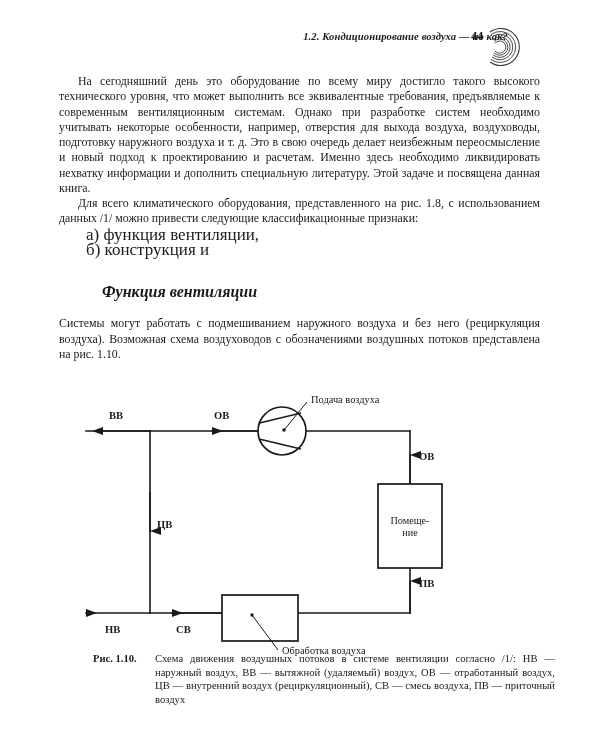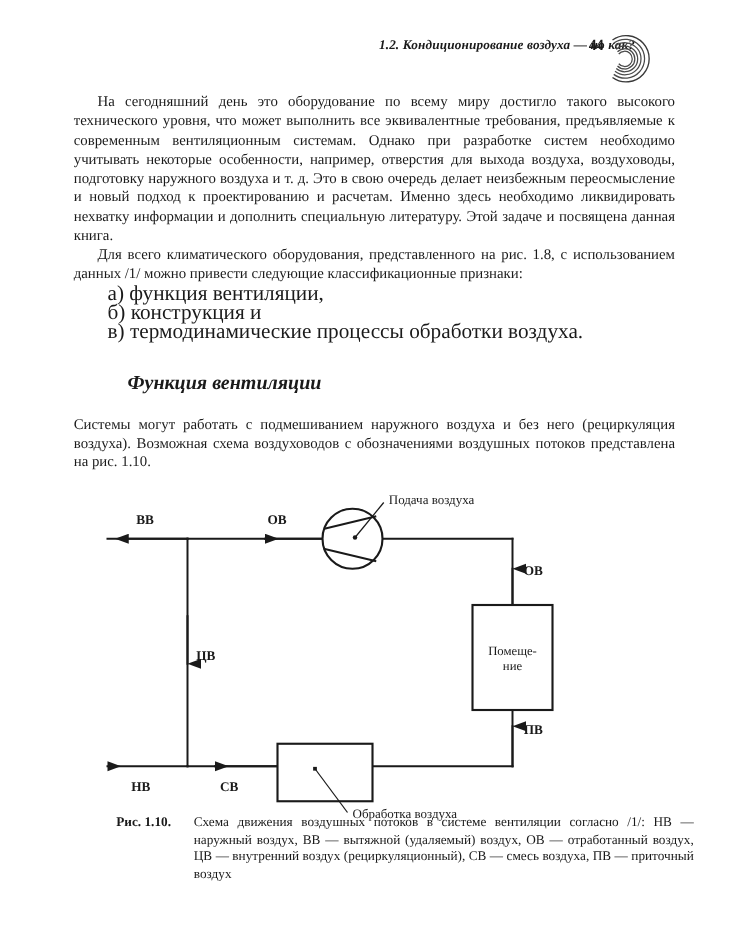--- a/index.html
+++ b/index.html
@@ -133,21 +133,20 @@
       <path d="M 11 30 A 6.1 6.1 0 1 0 11 22.2"></path>
     </g>
   </svg>
 </div>
 
 <div id="text-column">
   <p class="para indent">На сегодняшний день это оборудование по всему миру достигло такого высокого технического уровня, что может выполнить все эквивалентные требования, предъявляемые к современным вентиляционным системам. Однако при разработке систем необходимо учитывать некоторые особенности, например, отверстия для выхода воздуха, воздуховоды, подготовку наружного воздуха и т. д. Это в свою очередь делает неизбежным переосмысление и новый подход к проектированию и расчетам. Именно здесь необходимо ликвидировать нехватку информации и дополнить специальную литературу. Этой задаче и посвящена данная книга.</p>
   <p class="para indent">Для всего климатического оборудования, представленного на рис. 1.8, с использованием данных /1/ можно привести следующие классификационные признаки:</p>
   <p class="list-item">а) функция вентиляции,</p>
   <p class="list-item">б) конструкция и</p>
-  <p class="list-item">в) термодинамические процессы обработки воздуха.</p>
   <p class="subhead">Функция вентиляции</p>
   <p class="para gap-before">Системы могут работать с подмешиванием наружного воздуха и без него (рециркуляция воздуха). Возможная схема воздуховодов с обозначениями воздушных потоков представлена на рис. 1.10.</p>
 </div>
 
 <div id="figure">
   <svg width="600" height="285" viewBox="0 0 600 285">
     <defs>
       <marker id="arrL" markerWidth="12" markerHeight="12" refX="11" refY="4" orient="auto" markerUnits="userSpaceOnUse">
         <path d="M 11,0 L 11,8 L 0,4 Z" fill="#1a1a1a"></path>
       </marker>

